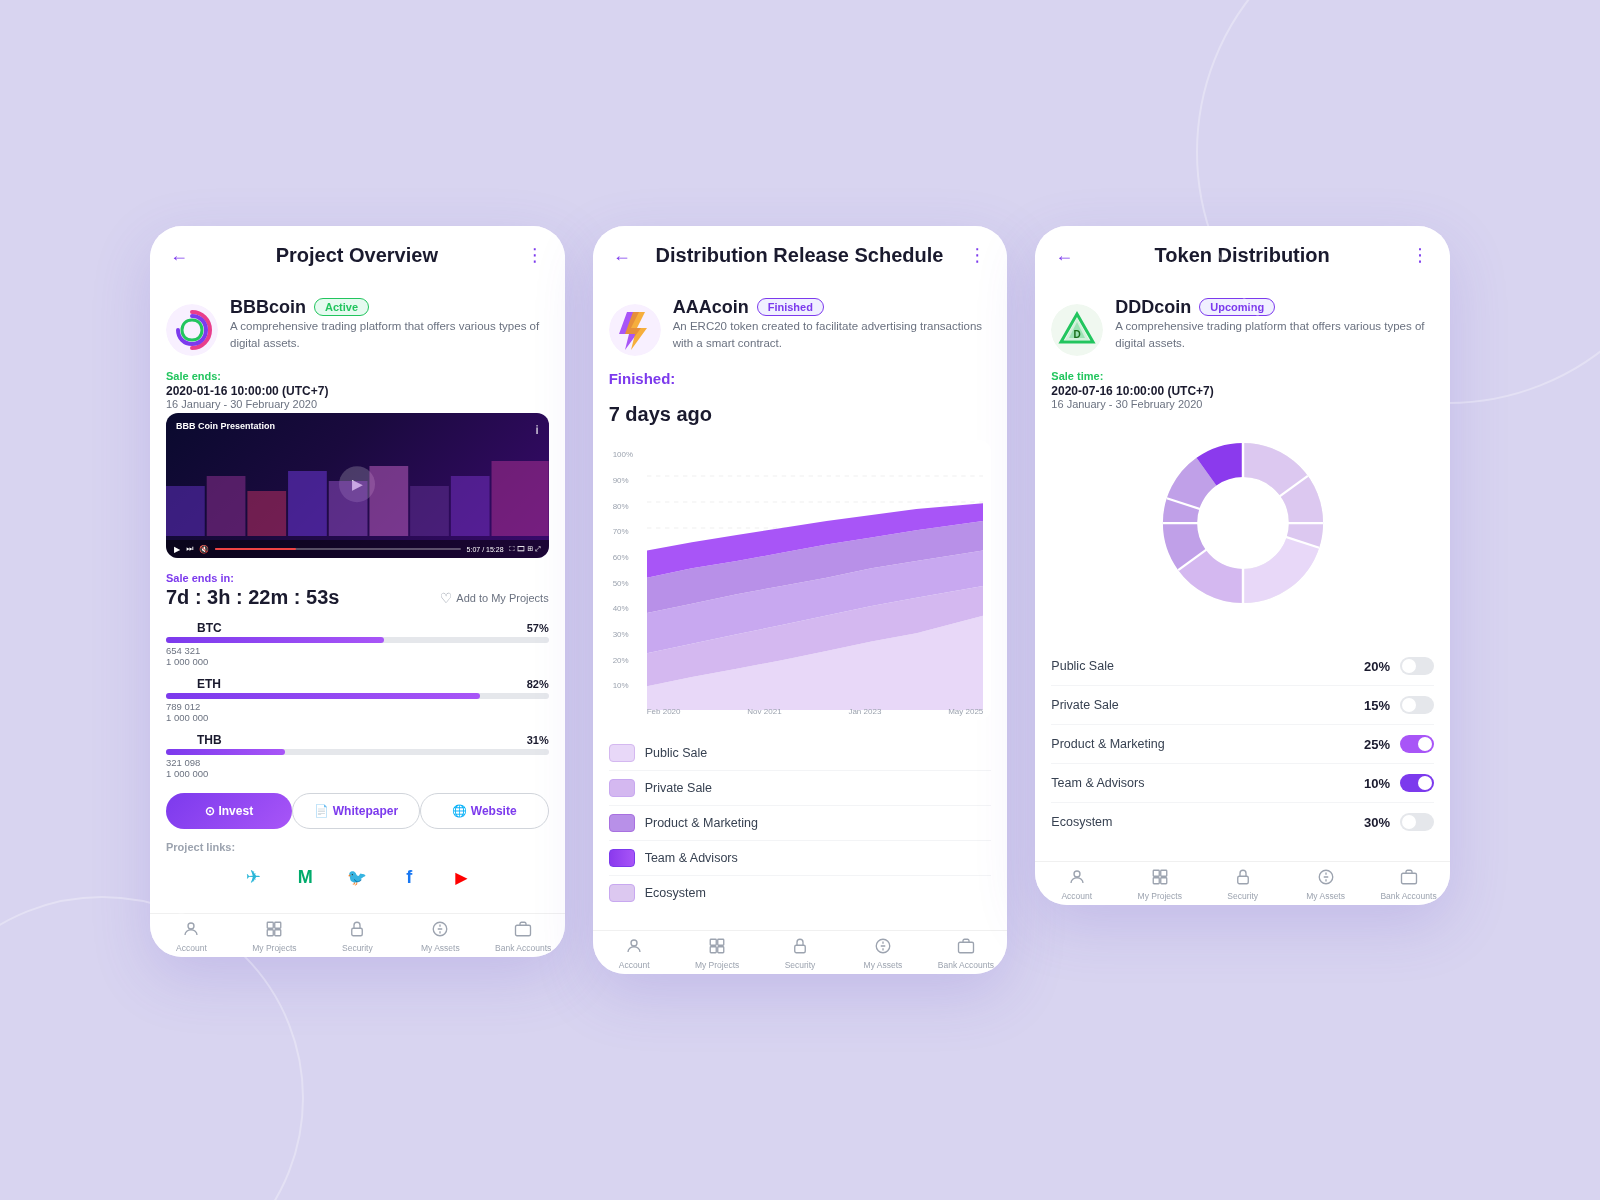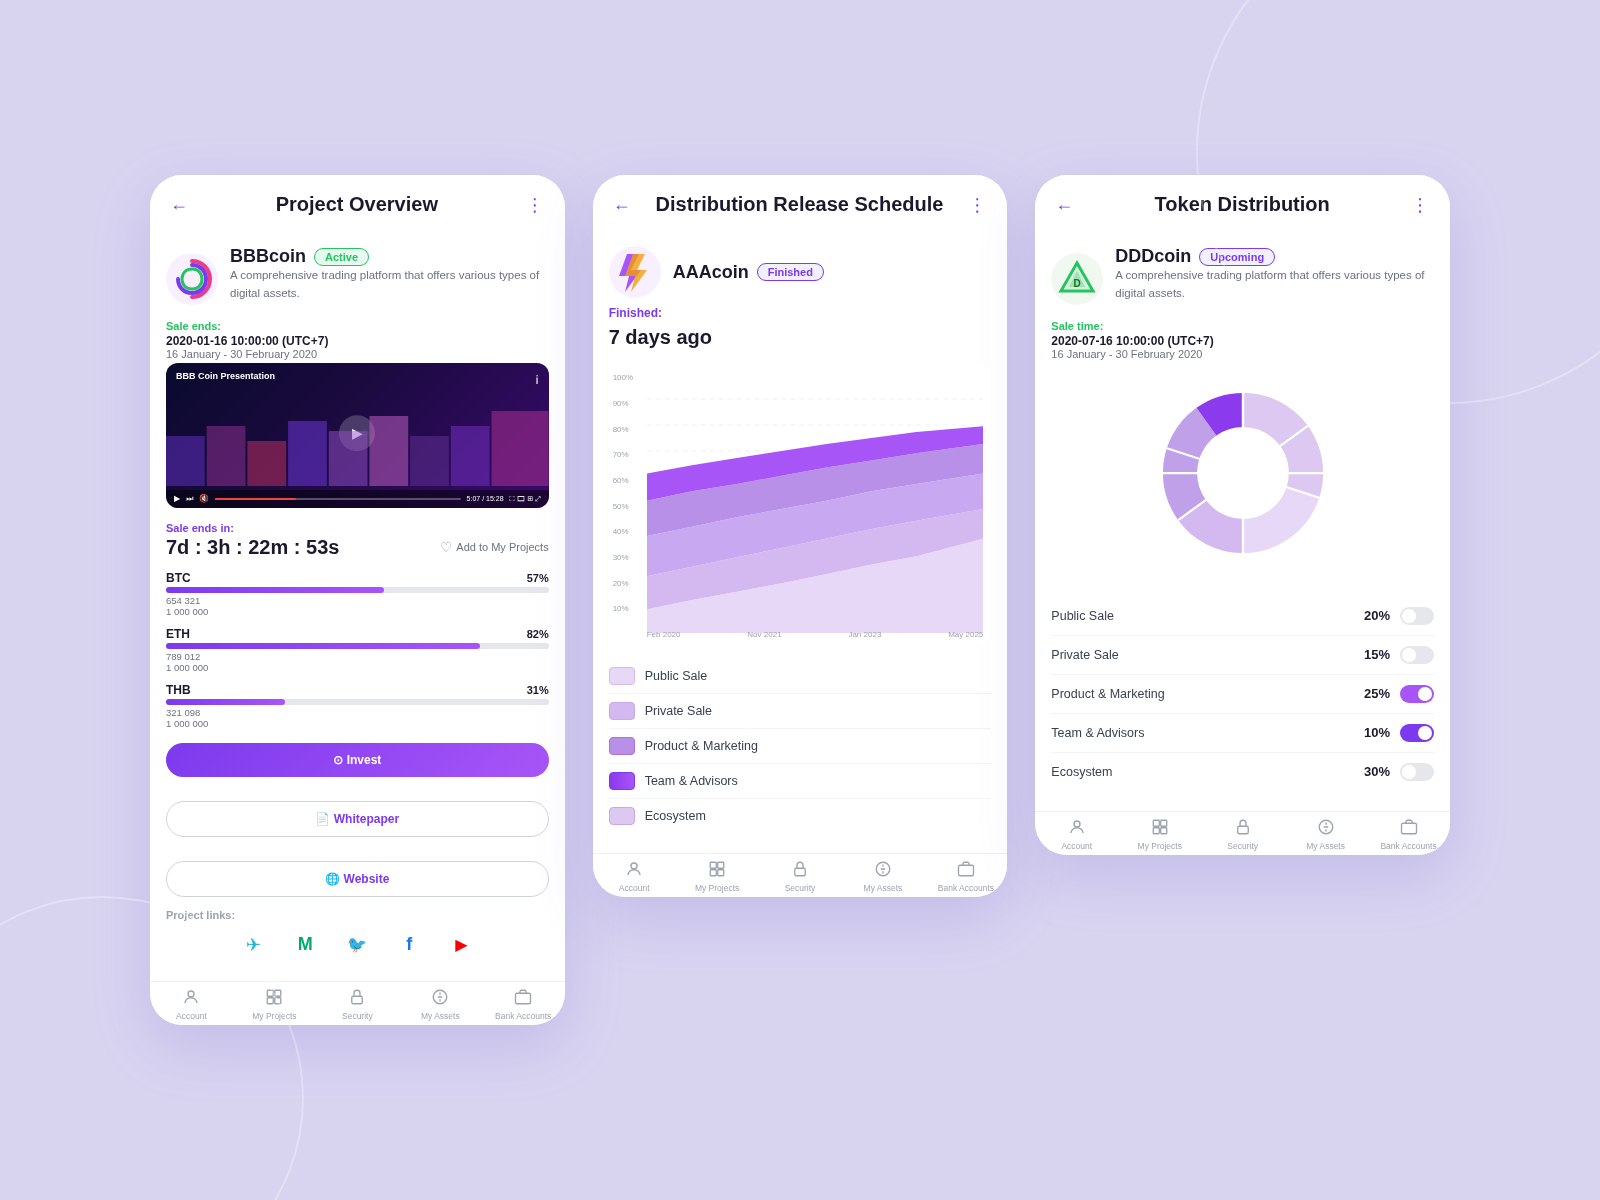--- a/index.html
+++ b/index.html
@@ -234,20 +234,21 @@
     }
     .heart-icon { color: #9ca3af; font-size: 14px; }
 
     
     .progress-section { margin-bottom: 10px; }
     .progress-label-row {
       display: flex;
       justify-content: space-between;
       align-items: center;
       margin-bottom: 2px;
+      margin-left: 31px;
     }
     .prog-currency { font-size: 12px; font-weight: 600; color: #1a1a2e; }
     .prog-pct { font-size: 11px; font-weight: 700; color: #1a1a2e; }
     .prog-bar-wrap {
       background: #e5e7eb;
       border-radius: 4px;
       height: 6px;
       margin-bottom: 2px;
     }
     .prog-bar-fill {
@@ -259,23 +260,22 @@
       display: flex;
       justify-content: space-between;
       font-size: 9.5px;
       color: #6b7280;
       flex-direction: column;
     }
 
     
     .action-btns {
       display: flex;
-      gap: 24px;
+      gap: 0;
       margin: 14px 0 12px;
-      flex-direction: column;
     }
     .btn-invest {
       flex: 1;
       background: linear-gradient(135deg, #7c3aed, #a855f7);
       color: #fff;
       border: none;
       border-radius: 24px;
       padding: 10px 0;
       font-size: 12px;
       font-weight: 700;
@@ -348,24 +348,24 @@
       color: #9ca3af;
       font-size: 15px;
     }
     .nav-label {
       font-size: 8.5px;
       color: #9ca3af;
     }
 
     
     .finished-label {
-      font-size: 12px;
+      font-size: 15px;
       font-weight: 700;
       color: #7c3aed;
-      margin-bottom: 6px;
+      margin-bottom: 16px;
     }
     .finished-value {
       font-size: 20px;
       font-weight: 800;
       color: #1a1a2e;
       margin-bottom: 14px;
     }
 
     
     .chart-container {
@@ -663,20 +663,21 @@
         <svg class="coin-logo" viewBox="0 0 52 52">
           <circle cx="26" cy="26" r="26" fill="#f8f0ff"></circle>
           <polygon points="18,8 30,8 22,24 32,24 16,46 20,30 10,30" fill="#a855f7"></polygon>
           <polygon points="24,8 36,8 28,24 38,24 22,46 26,30 16,30" fill="#f59e0b" opacity="0.8"></polygon>
         </svg>
         <div>
           <div class="coin-name-badge">
             <span class="coin-name">AAAcoin</span>
             <span class="badge badge-finished">Finished</span>
           </div>
+          <div class="coin-desc">An ERC20 token created to facilitate advertising transactions with a smart contract.</div>
         </div>
       </div>
 
       <div class="finished-label">Finished:</div>
       <div class="finished-value">7 days ago</div>
 
       <div class="chart-container">
         <div class="chart-y-labels">
           <span class="chart-y-label">10%</span>
           <span class="chart-y-label">20%</span>

